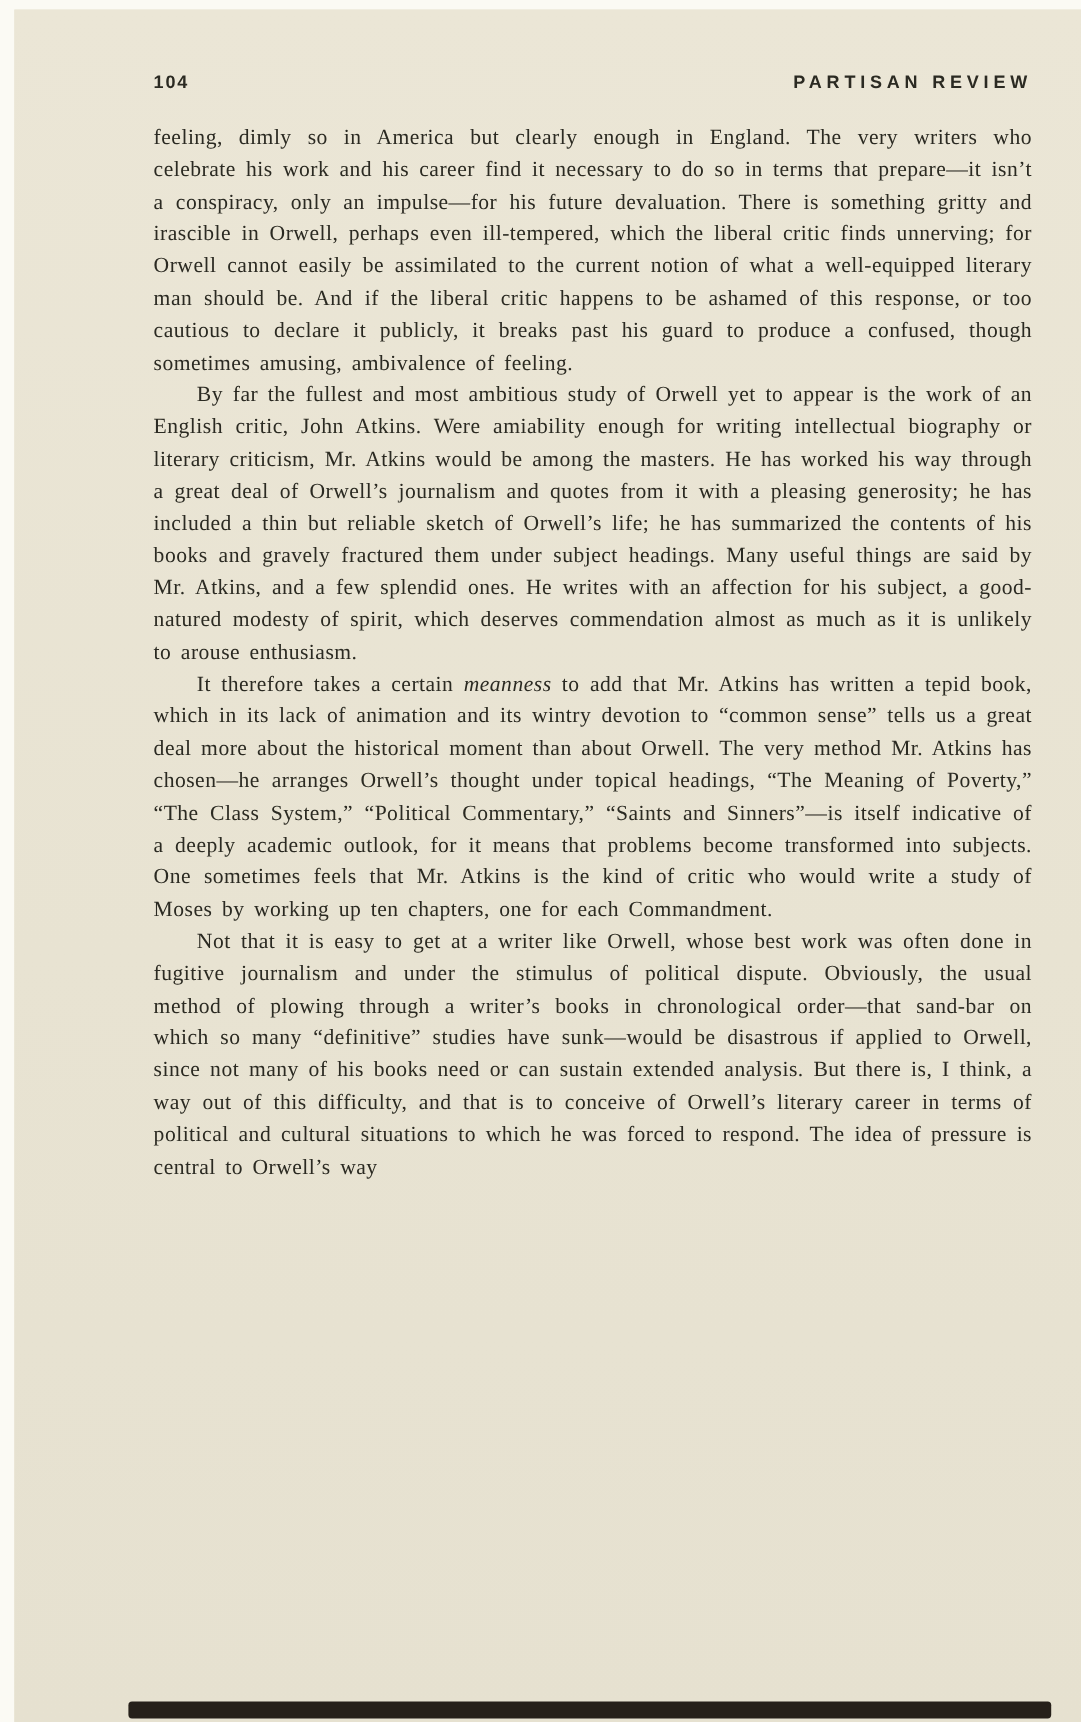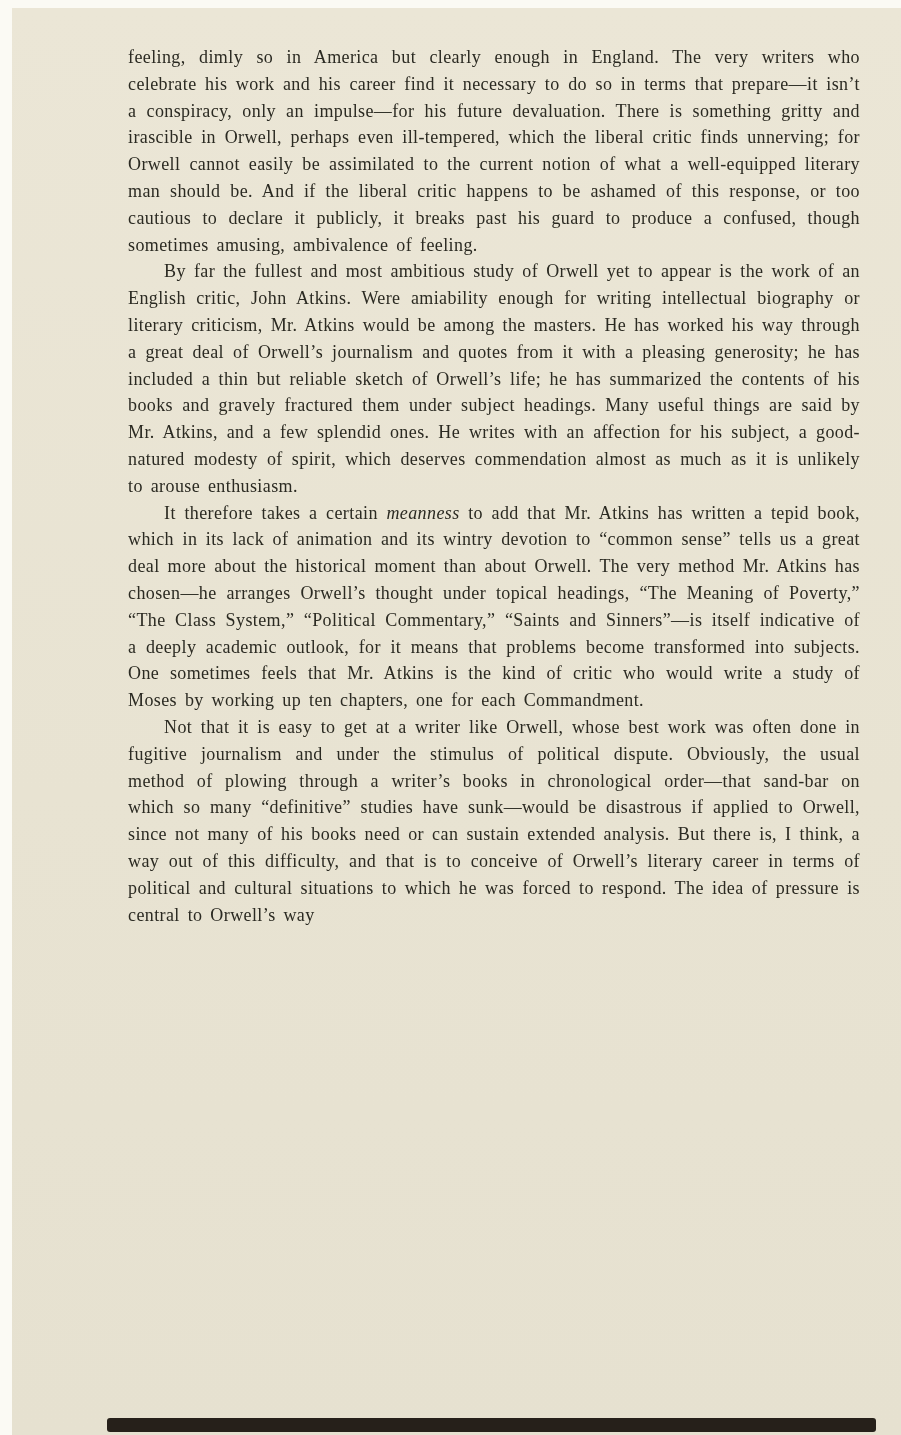--- a/index.html
+++ b/index.html
@@ -41,21 +41,21 @@
     font-size: 15px;
     font-weight: 700;
     letter-spacing: 1.5px;
   }
   .journal-title {
     font-size: 15px;
     font-weight: 700;
     letter-spacing: 4px;
   }
   .page-body {
-    margin-top: 36px;
+    margin-top: 24px;
     color: #2b2a22;
   }
   .para {
     margin: 0;
     font-size: 18px;
     line-height: 26.8px;
     text-align: justify;
     letter-spacing: 0.4px;
     word-spacing: 3px;
   }
@@ -73,20 +73,24 @@
     background: #26201a;
     border-radius: 3px;
   }
 </style>
 </head>
 <body>
 
 <div class="page">
   <div class="content">
 
+    <header class="page-header">
+      <span class="page-number">104</span>
+      <span class="journal-title">PARTISAN REVIEW</span>
+    </header>
 
     <main class="page-body">
 
       <p class="para"><span>feeling, dimly so in America but clearly enough in England. The very writers who celebrate his work and his career find it necessary to do so in terms that prepare—it isn’t a conspiracy, only an impulse—for his future devaluation. There is something gritty and irascible in Orwell, perhaps even ill-tempered, which the liberal critic finds unnerving; for Orwell cannot easily be assimilated to the current notion of what a well-equipped literary man should be. And if the liberal critic happens to be ashamed of this response, or too cautious to declare it publicly, it breaks past his guard to produce a confused, though sometimes amusing, ambivalence of feeling.</span></p>
 
       <p class="para indent"><span>By far the fullest and most ambitious study of Orwell yet to appear is the work of an English critic, John Atkins. Were amiability enough for writing intellectual biography or literary criticism, Mr. Atkins would be among the masters. He has worked his way through a great deal of Orwell’s journalism and quotes from it with a pleasing generosity; he has included a thin but reliable sketch of Orwell’s life; he has summarized the contents of his books and gravely fractured them under subject headings. Many useful things are said by Mr. Atkins, and a few splendid ones. He writes with an affection for his subject, a good-natured modesty of spirit, which deserves commendation almost as much as it is unlikely to arouse enthusiasm.</span></p>
 
       <p class="para indent"><span>It therefore takes a certain </span><em>meanness</em><span> to add that Mr. Atkins has written a tepid book, which in its lack of animation and its wintry devotion to “common sense” tells us a great deal more about the historical moment than about Orwell. The very method Mr. Atkins has chosen—he arranges Orwell’s thought under topical headings, “The Meaning of Poverty,” “The Class System,” “Political Commentary,” “Saints and Sinners”—is itself indicative of a deeply academic outlook, for it means that problems become transformed into subjects. One sometimes feels that Mr. Atkins is the kind of critic who would write a study of Moses by working up ten chapters, one for each Commandment.</span></p>
 
       <p class="para indent"><span>Not that it is easy to get at a writer like Orwell, whose best work was often done in fugitive journalism and under the stimulus of political dispute. Obviously, the usual method of plowing through a writer’s books in chronological order—that sand-bar on which so many “definitive” studies have sunk—would be disastrous if applied to Orwell, since not many of his books need or can sustain extended analysis. But there is, I think, a way out of this difficulty, and that is to conceive of Orwell’s literary career in terms of political and cultural situations to which he was forced to respond. The idea of pressure is central to Orwell’s way</span></p>

